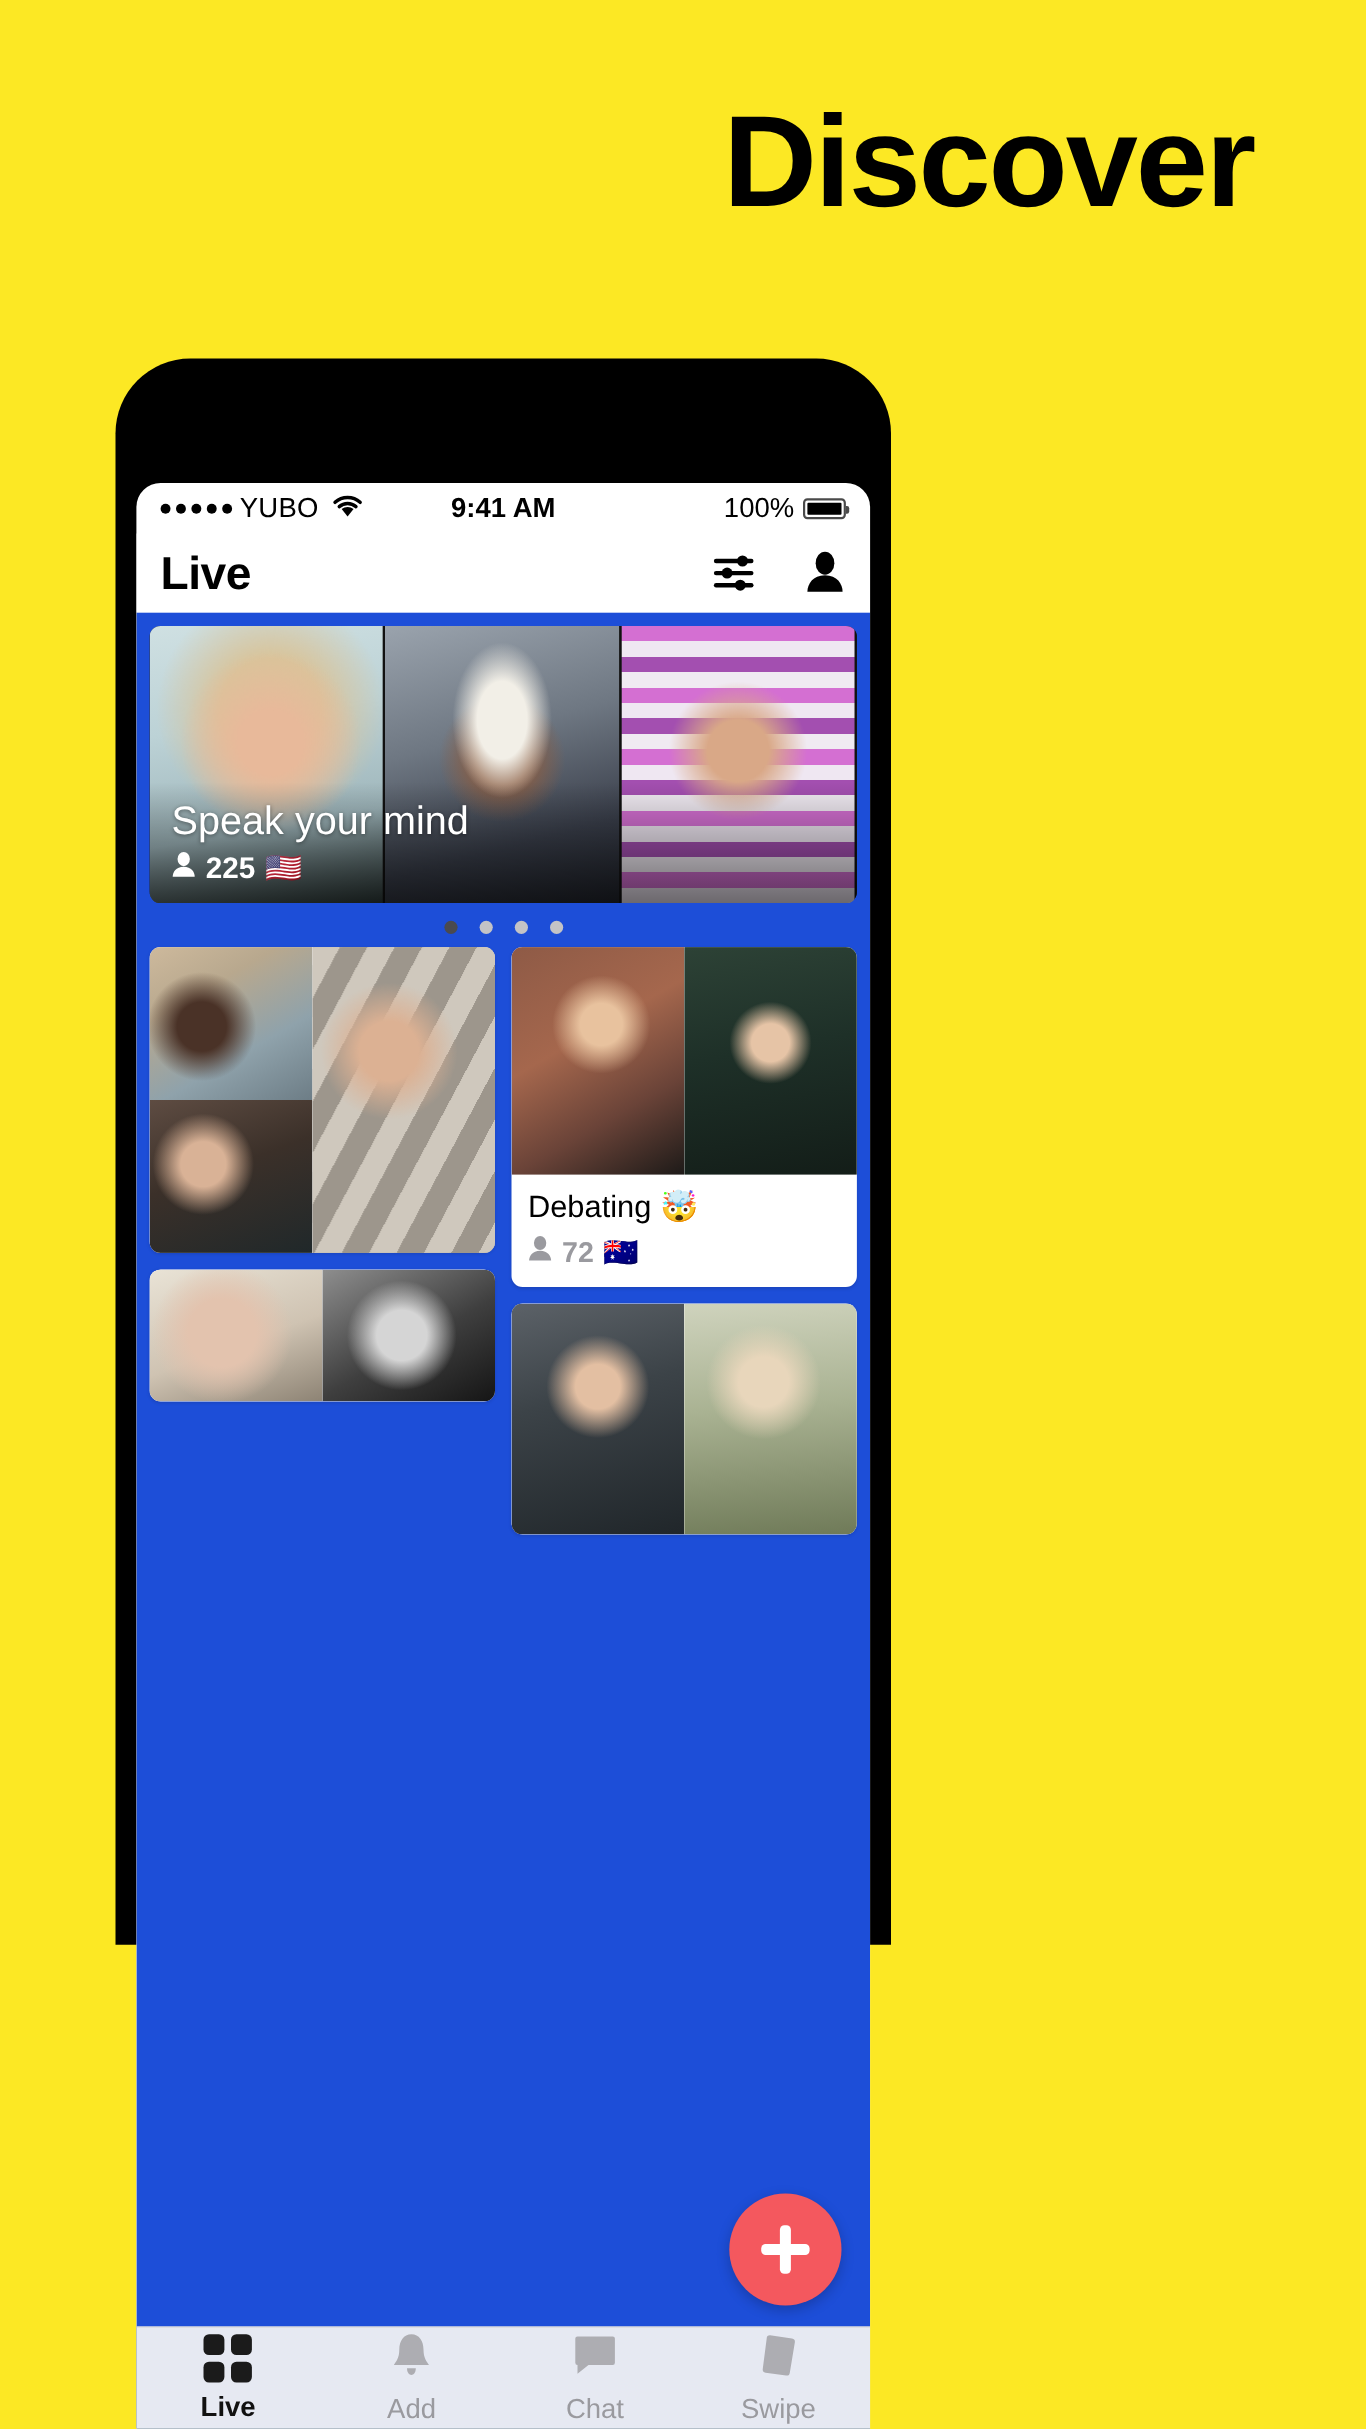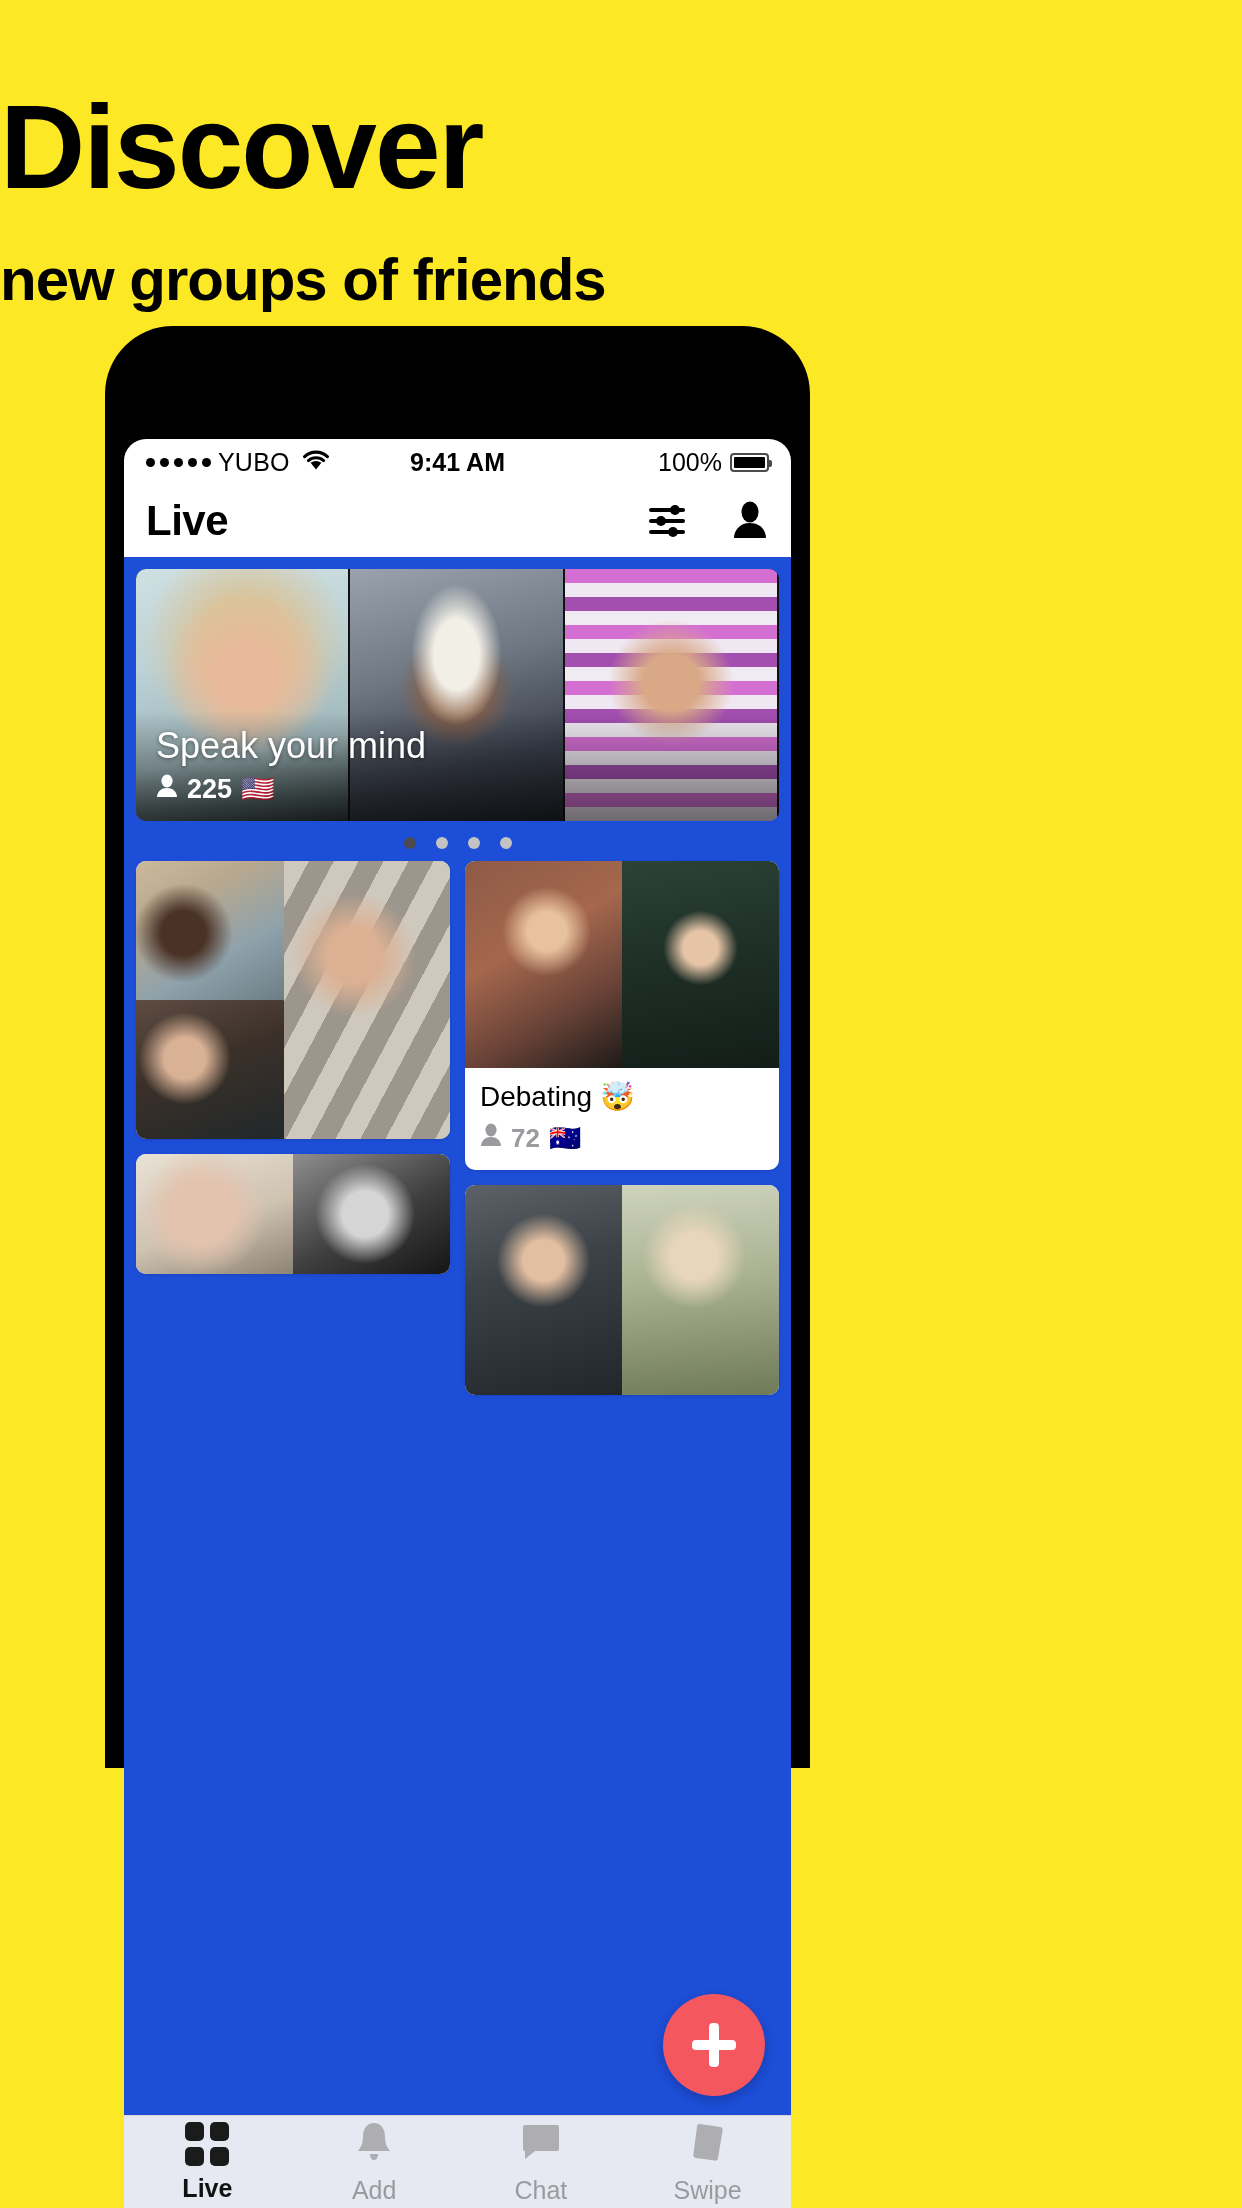--- a/index.html
+++ b/index.html
@@ -4,21 +4,21 @@
 <style>
   html,body{margin:0;padding:0;}
   body{
     width:1242px;height:2208px;
     background:#FCE824;
     font-family:"Liberation Sans", sans-serif;
     overflow:hidden;position:relative;
   }
 
   
-  .promo{position:absolute;left:0;top:0;width:1140px;text-align:left;}
+  .promo{position:absolute;left:0;top:0;width:1140px;text-align:right;}
   .promo-title{
     font-size:118px;line-height:1.0;font-weight:bold;color:#000;
     letter-spacing:-2px;margin-top:88px;
   }
   .promo-sub{
     font-size:60px;line-height:1.0;font-weight:bold;color:#000;
     letter-spacing:-1px;margin-top:44px;
   }
 
   
@@ -146,21 +146,20 @@
 
   .sq-icon{width:44px;height:44px;display:grid;grid-template-columns:1fr 1fr;grid-template-rows:1fr 1fr;gap:6px;}
   .sq-icon i{background:#9a9a9f;border-radius:5px;display:block;}
   .tab.active .sq-icon i{background:#1b1b1b;}
 </style>
 </head>
 <body>
 
 <div class="promo">
   <div class="promo-title">Discover</div>
-  <div class="promo-sub">new groups of friends</div>
 </div>
 
 <div class="phone">
   <div class="screen">
 
     <div class="statusbar">
       <div class="sb-left">
         <span class="sb-dots">
           <i></i>
             <i></i>

